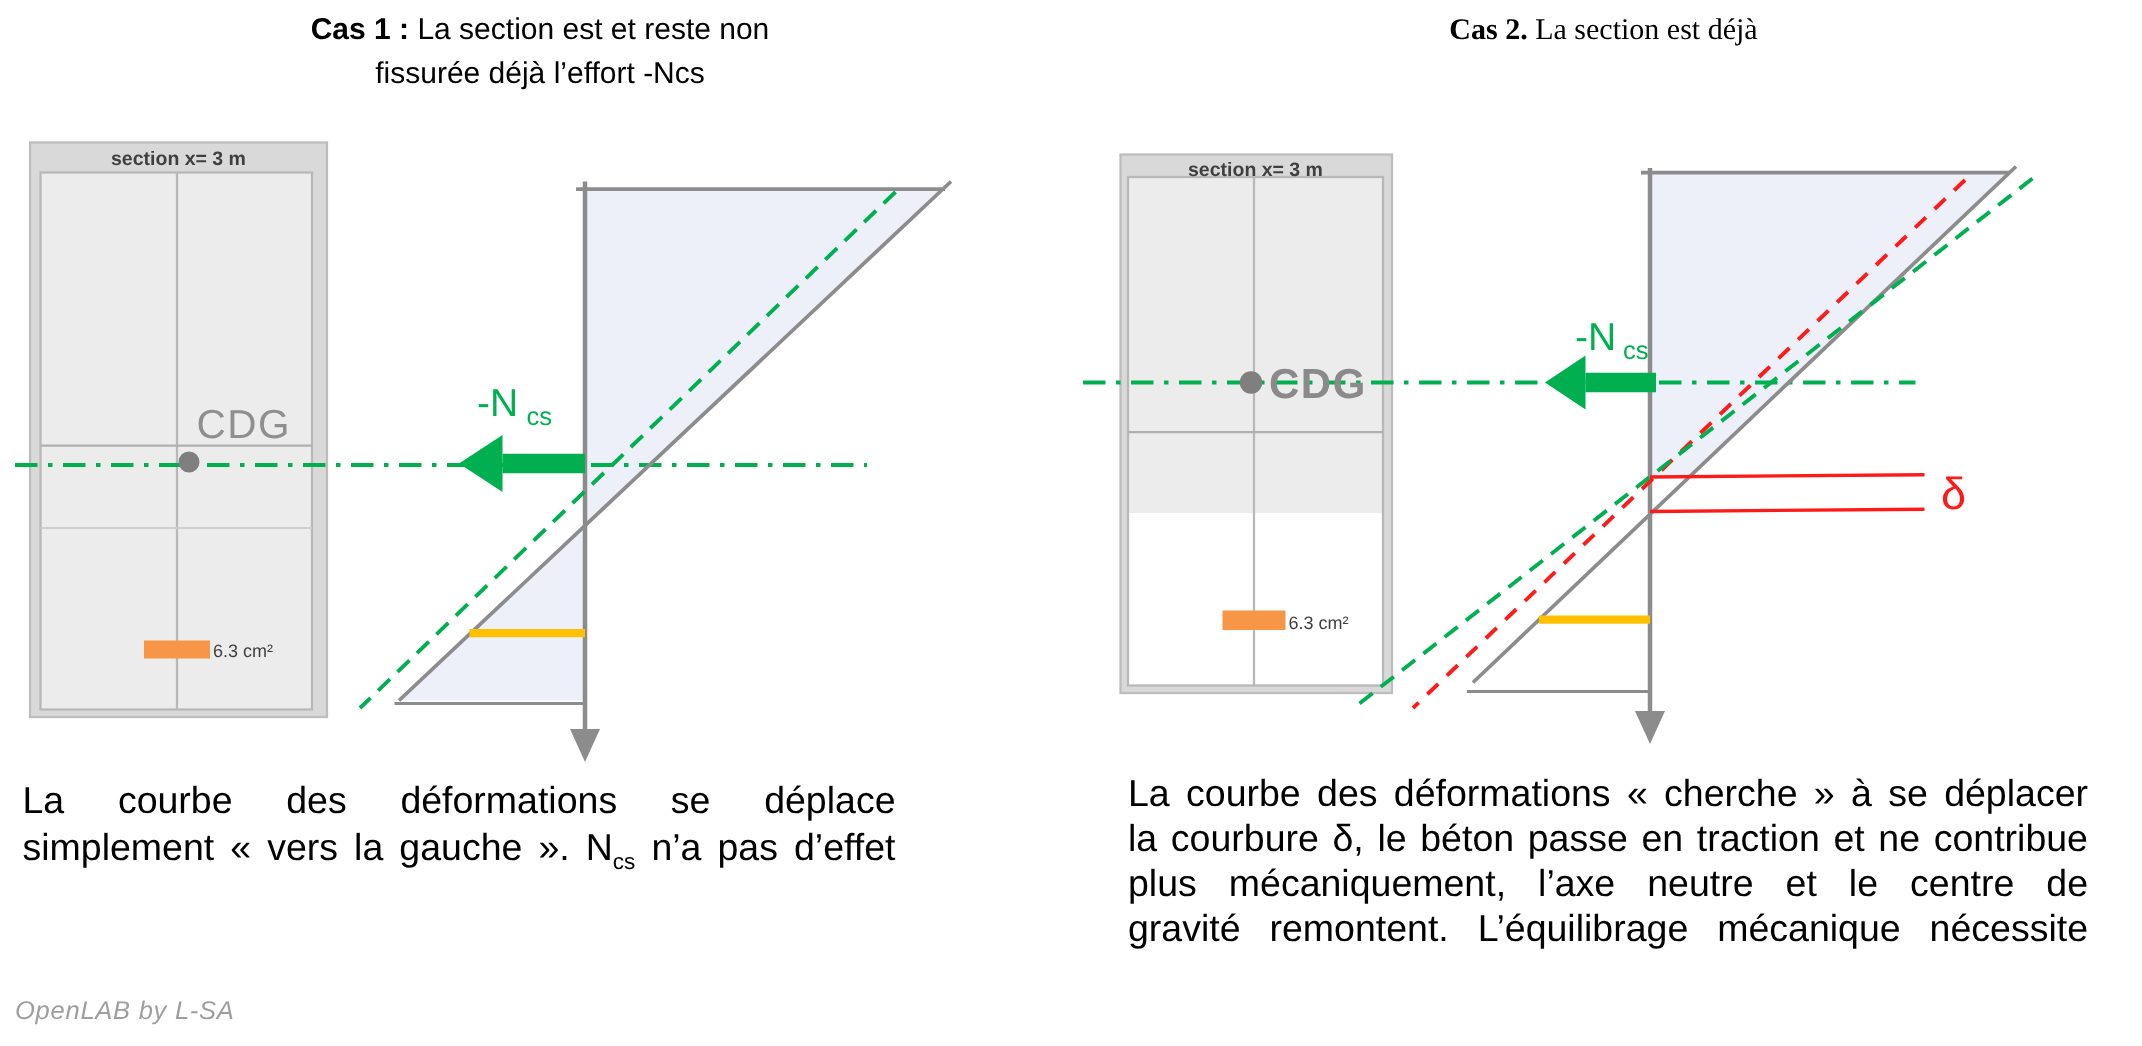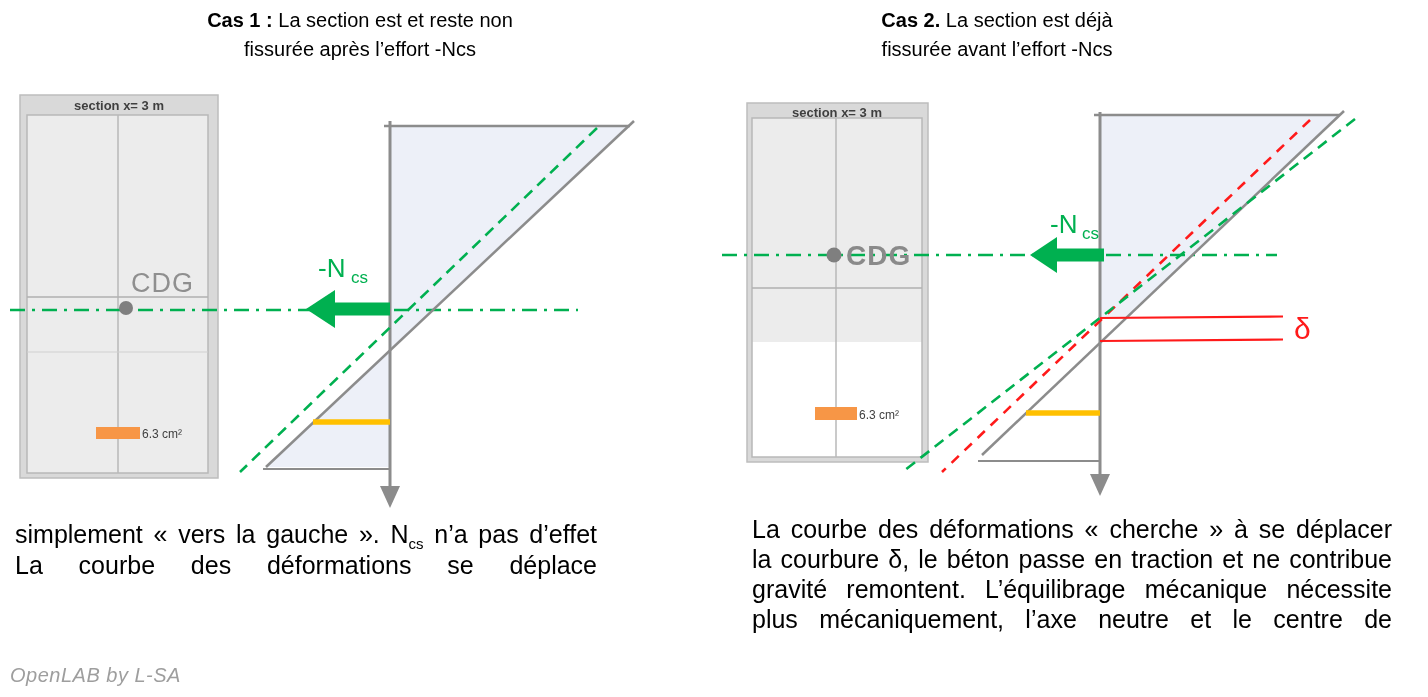--- a/index.html
+++ b/index.html
@@ -5,53 +5,52 @@
   html,body { margin:0; padding:0; background:#ffffff; }
   .canvas {
     position:relative; width:1428px; height:697px; overflow:hidden;
     background:#ffffff; font-family:"Liberation Sans", sans-serif; color:#000;
   }
   .fig-svg { position:absolute; left:0; top:0; }
   .title { position:absolute; font-size:20px; line-height:29px; }
   .title .t-line { text-align:center; white-space:nowrap; }
   .title b { font-weight:700; }
   .title-left  { left:140px; top:6px;  width:440px; }
-  .title-right { left:832px; top:6px;  width:330px; }
+  .title-right { left:904px; top:6px;  width:330px;font-family:Liberation Serif, serif; }
   .para { position:absolute; font-size:25px; }
   .para-left  { left:15px;  top:519px; width:582px; line-height:31px; }
   .para-right { left:728px; top:514px; width:640px; line-height:30px;margin-left:24px; }
   .jline { text-align:justify; text-align-last:justify; }
   .lline { text-align:left; }
   .para sub { font-size:15px; line-height:0; }
   .watermark {
-    position:absolute; left:10px; top:664px; font-size:20px;
+    position:absolute; left:10px; top:664px; font-size:17px;
     font-style:italic; color:#9e9e9e; letter-spacing:0.5px;
   }
   svg text { font-family:"Liberation Sans", sans-serif; }
   .hdr { font-size:13px; font-weight:700; fill:#3f3f3f; }
   .cdg-txt { font-size:27px; fill:#8f8f8f; letter-spacing:1px; }
   .cdg-txt-bold { font-size:28px; font-weight:700; fill:#8a8a8a; letter-spacing:1px; }
   .rebar-txt { font-size:12px; fill:#3f3f3f; }
   .force-txt { font-size:26px; }
   .force-sub { font-size:17px; }
   .delta-txt { font-size:30px; }
 </style>
 </head>
 <body>
 
 <div class="canvas">
 
   <div class="title title-left">
     <div class="t-line"><b>Cas 1 :</b><span> La section est et reste non</span></div>
-    <div class="t-line">fissurée après l’effort -Ncs</div>
+    <div class="t-line">fissurée déjà l’effort -Ncs</div>
   </div>
 
   <div class="title title-right">
     <div class="t-line"><b>Cas 2.</b><span> La section est déjà</span></div>
-    <div class="t-line">fissurée avant l’effort -Ncs</div>
   </div>
 
   <svg class="fig-svg" width="1428" height="697" viewBox="0 0 1428 697">
 
     <g>
 
       <rect x="20" y="95" width="198" height="383" fill="#d9d9d9" stroke="#bdbdbd" stroke-width="1.5"></rect>
       <rect x="27" y="115" width="181" height="358" fill="#ececec" stroke="#b8b8b8" stroke-width="1.5"></rect>
       <line x1="118" y1="115" x2="118" y2="473" stroke="#b8b8b8" stroke-width="1.5"></line>
       <line x1="27" y1="297" x2="208" y2="297" stroke="#b0b0b0" stroke-width="1.5"></line>
@@ -121,26 +120,26 @@
       <text x="859" y="419" class="rebar-txt">6.3 cm²</text>
 
       <line x1="1104" y1="255" x2="1057" y2="255" stroke-width="13" stroke="#00B050"></line>
       <polygon points="1057,237 1057,273 1030,255" fill="#00B050"></polygon>
       <text x="1050" y="233" class="force-txt" fill="#00B050">-N</text>
       <text x="1082" y="239" class="force-sub" fill="#00B050">cs</text>
     </g>
   </svg>
 
   <div class="para para-left">
+    <div class="jline">La courbe des déformations se déplace</div>
     <div class="jline"><span>simplement « vers la gauche ». N</span><sub>cs</sub><span> n’a pas d’effet</span></div>
-    <div class="jline">La courbe des déformations se déplace</div>
   </div>
 
   <div class="para para-right">
     <div class="jline">La courbe des déformations « cherche » à se déplacer</div>
     <div class="jline">la courbure δ, le béton passe en traction et ne contribue</div>
+    <div class="jline">plus  mécaniquement, l’axe neutre et le centre de</div>
     <div class="jline">gravité remontent. L’équilibrage mécanique nécessite</div>
-    <div class="jline">plus  mécaniquement, l’axe neutre et le centre de</div>
   </div>
 
   <div class="watermark">OpenLAB by L-SA</div>
 
 </div>
 
 </body></html>

